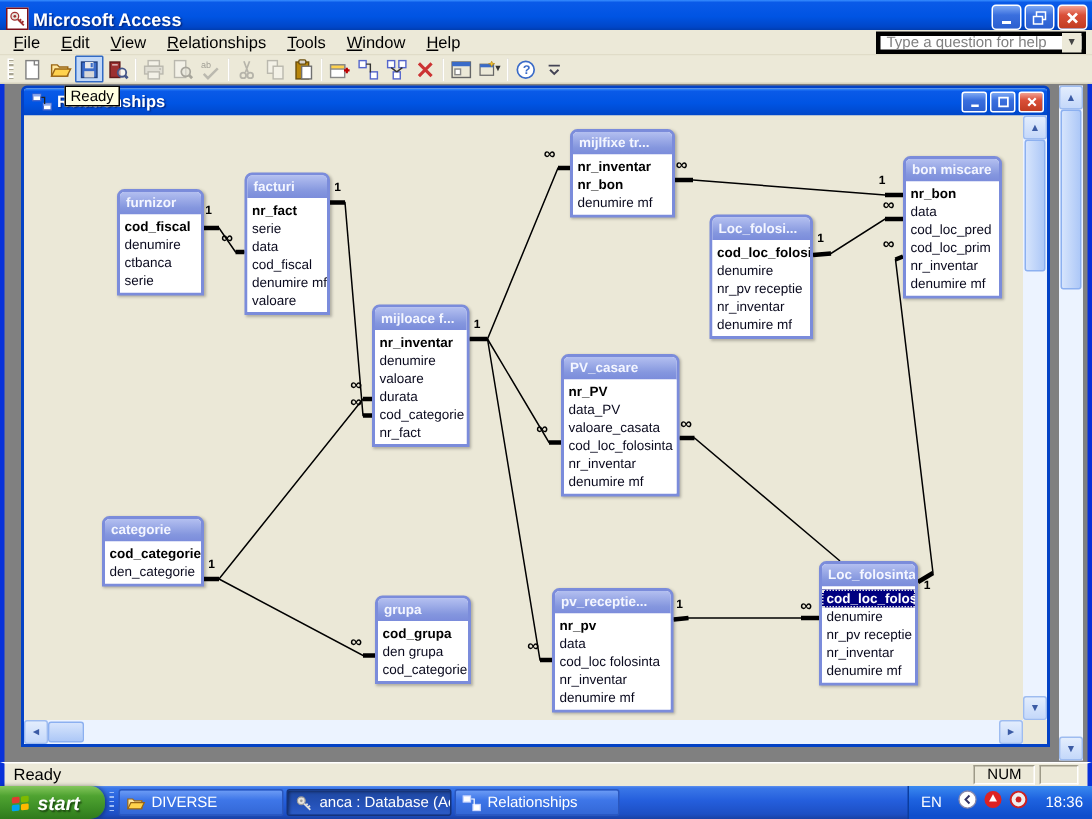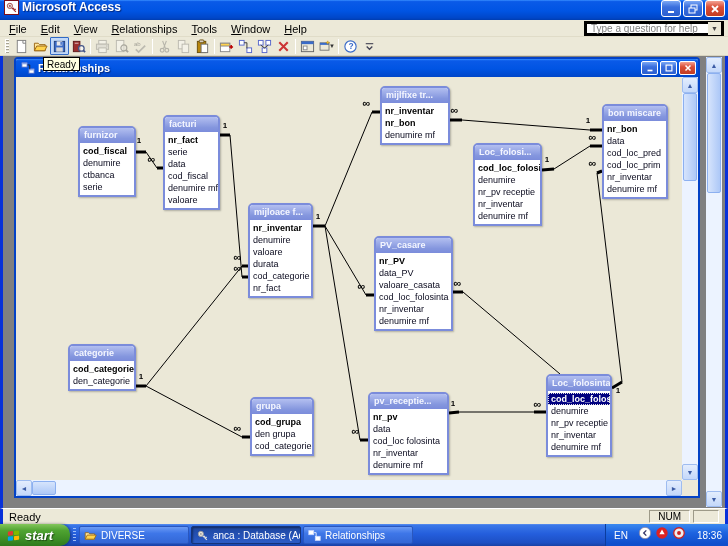--- a/index.html
+++ b/index.html
@@ -2,21 +2,21 @@
 <html><head>
 <meta charset="utf-8">
 <style>
   * { margin:0; padding:0; box-sizing:border-box; }
   html,body { width:728px; height:546px; overflow:hidden; }
   body { font-family:"Liberation Sans", sans-serif; background:#ECE9D8; }
   .app { width:728px; height:546px; display:flex; flex-direction:column; }
 
   
   .titlebar { height:20px; background:linear-gradient(180deg,#388EFF 0%,#0A5AE8 8%,#0054E3 55%,#0046C8 90%,#003DB0 100%);
-    display:flex; align-items:flex-start; padding:0 3px; }
+    display:flex; align-items:flex-end; padding:0 3px; }
   .titlebar .app-icon { width:15px; height:15px; margin:0 3px 0 1px; background:#fff; border:1px solid #7A0F1B; display:flex; align-items:center; justify-content:center; }
   .titlebar .app-icon svg { width:13px; height:13px; }
   .titlebar .title-text { color:#fff; font-weight:bold; font-size:12px; text-shadow:1px 1px 1px #00277F; flex:1; }
   .winbtns { display:flex; gap:2px; }
   .winbtn { width:20px; height:17px; border-radius:3px; border:1px solid #fff;
     background:linear-gradient(180deg,#7CA8F4,#3A6FDE 40%,#2B5FD0); display:flex; align-items:center; justify-content:center; }
   .winbtn.close { background:linear-gradient(180deg,#F3A293,#DA4F38 40%,#C13C22); }
   .winbtn svg { width:12px; height:12px; }
 
   

